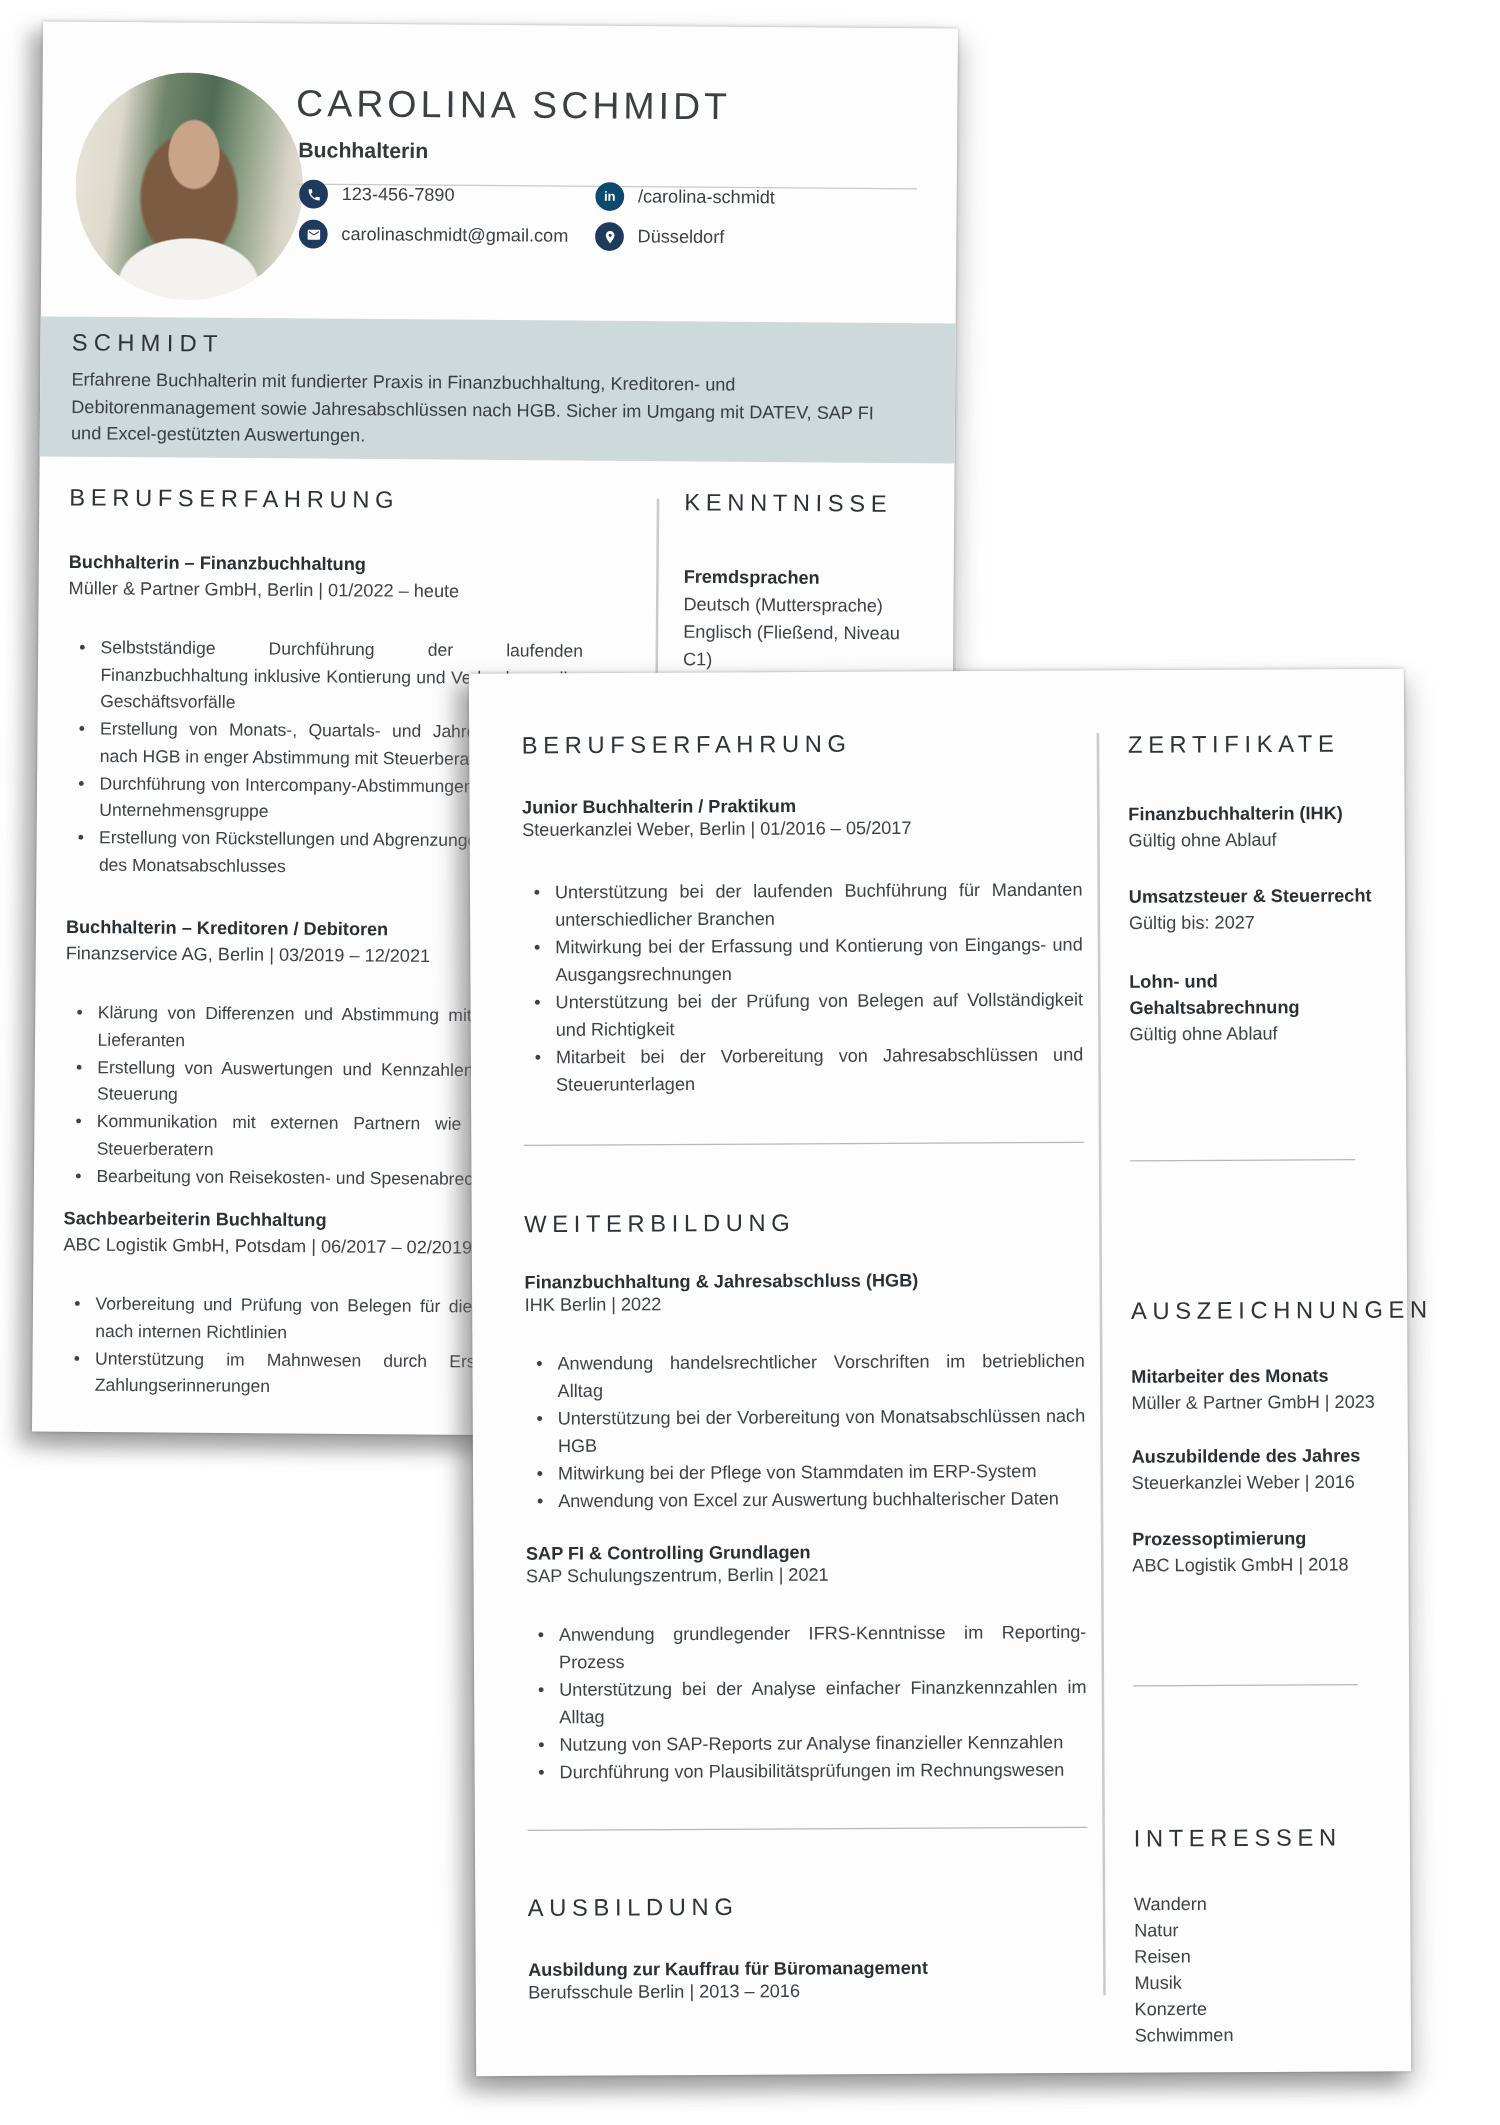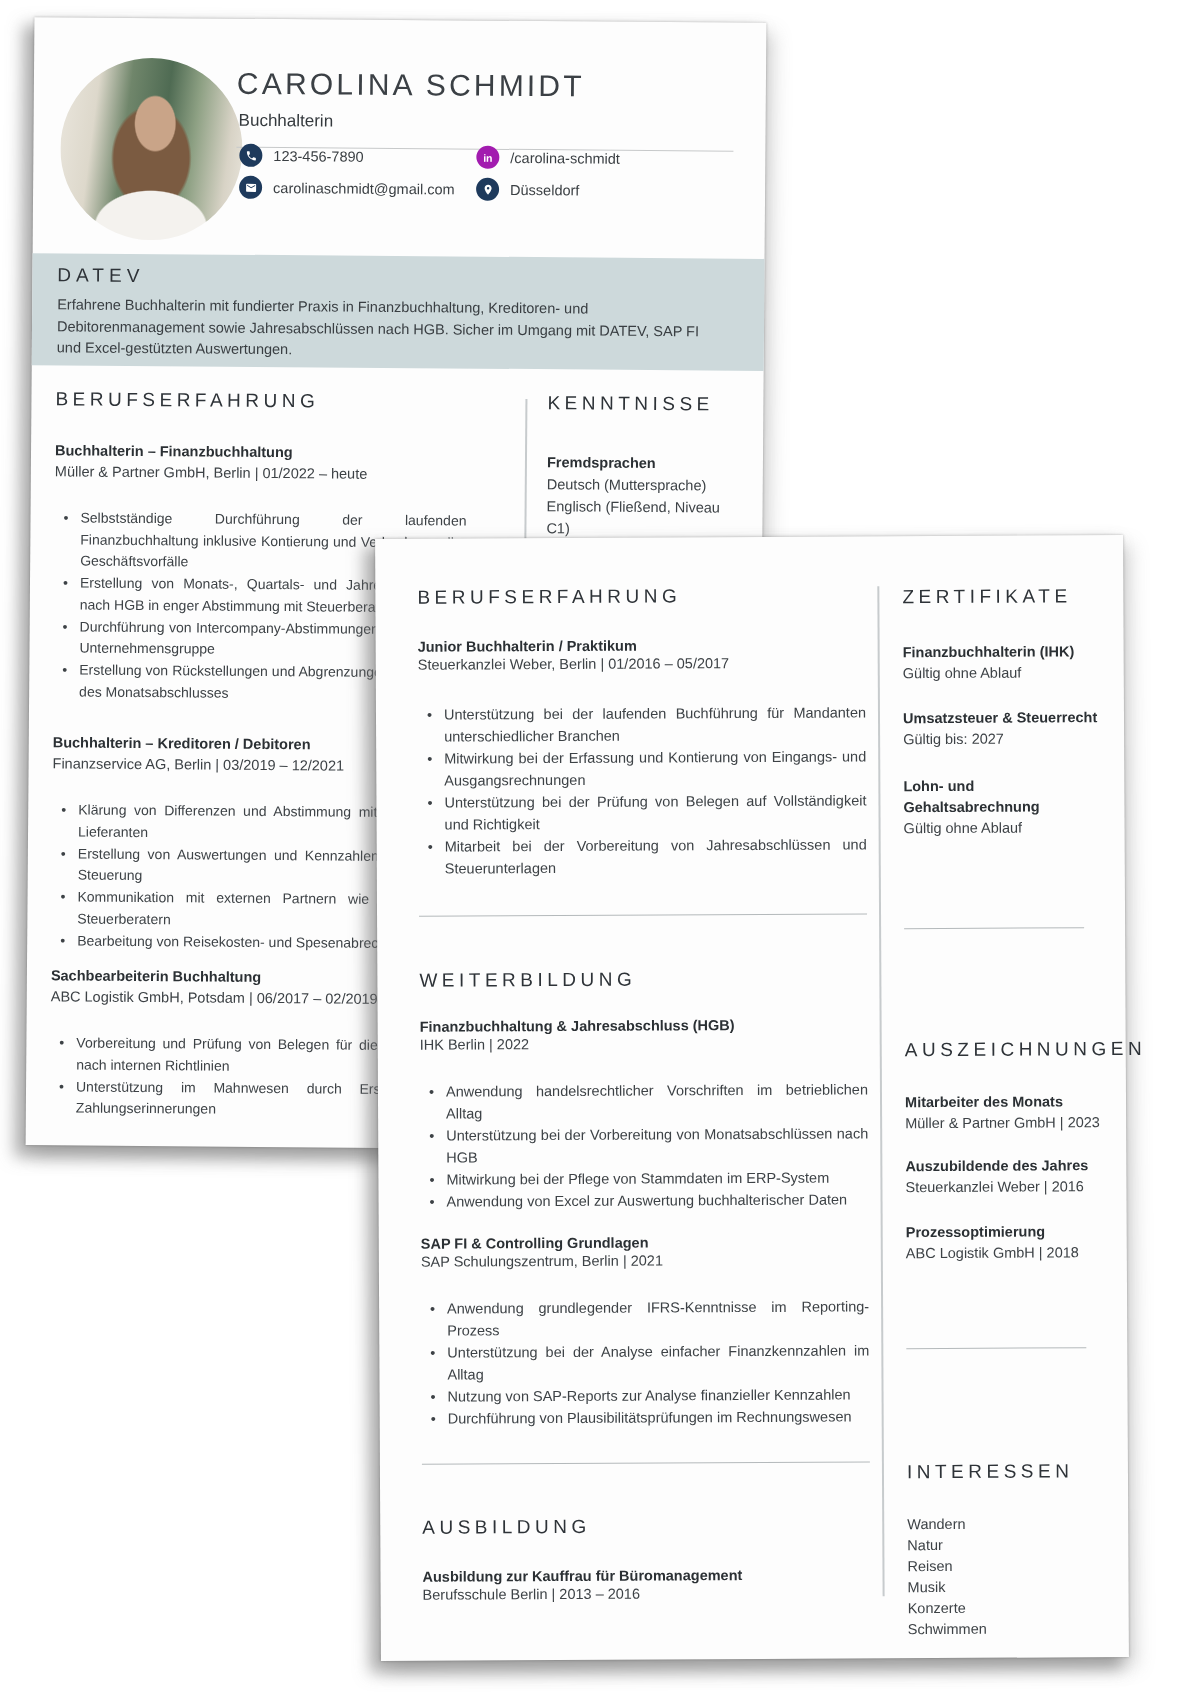--- a/index.html
+++ b/index.html
@@ -18,21 +18,21 @@
   
   .photo {
     position:absolute; left:27px; top:40px; width:182px; height:182px; border-radius:50%;
     background:
       radial-gradient(95px 62px at 50% 93%, #f4f2ee 0 58%, rgba(244,242,238,0) 60%),
       radial-gradient(34px 46px at 52% 36%, #c9a488 0 58%, rgba(201,164,136,0) 62%),
       radial-gradient(72px 95px at 50% 55%, #7b5b41 0 52%, rgba(123,91,65,0) 56%),
       linear-gradient(97deg, #eae6dd 0%, #ddd8cb 20%, #70866b 36%, #4f6b53 55%, #8da083 70%, #d8d3c6 88%, #eae6dd 100%);
   }
   .name  { position:absolute; left:203px; top:48px; font-size:30px; letter-spacing:3.2px; color:#3b4045; white-space:nowrap; font-weight:400; }
-  .role  { position:absolute; left:205px; top:92px; font-size:17px; color:#34393d; }
+  .role  { position:absolute; left:205px; top:92px; font-size:17px; color:#34393d;font-weight:bold; }
   .head-rule { position:absolute; left:203px; top:128px; width:497px; height:1px; background:#c7c9ca; }
   .contact-row { position:absolute; display:flex; align-items:center; gap:11px; font-size:14.5px; color:#3a3f43; }
   .cicon {
     width:23px; height:23px; border-radius:50%; flex:0 0 23px;
     display:flex; align-items:center; justify-content:center;
     color:#fff; font-size:10.5px; font-weight:700;
   }
   .cicon svg { width:12px; height:12px; }
 
   
@@ -90,34 +90,34 @@
   </div>
   <div class="contact-row" style="left:206px; top:157px;">
     <span class="cicon" style="background:#1e3a5c">
       <svg viewBox="0 0 24 24" fill="#fff">
           <path d="M20 4H4c-1.1 0-2 .9-2 2v12c0 1.1.9 2 2 2h16c1.1 0 2-.9 2-2V6c0-1.1-.9-2-2-2zm0 4l-8 5-8-5V6l8 5 8-5v2z"></path>
         </svg>
     </span>
     <span>carolinaschmidt@gmail.com</span>
   </div>
   <div class="contact-row" style="left:443px; top:125px;">
-    <span class="cicon" style="background:#a21caf">in</span>
+    <span class="cicon" style="background:#0c4a6e">in</span>
     <span>/carolina-schmidt</span>
   </div>
   <div class="contact-row" style="left:443px; top:157px;justify-content:space-between;">
     <span class="cicon" style="background:#1e3a5c">
       <svg viewBox="0 0 24 24" fill="#fff">
           <path d="M12 2C8.1 2 5 5.1 5 9c0 5.2 7 13 7 13s7-7.8 7-13c0-3.9-3.1-7-7-7zm0 9.5A2.5 2.5 0 1 1 12 6.5a2.5 2.5 0 0 1 0 5z"></path>
         </svg>
     </span>
     <span>Düsseldorf</span>
   </div>
 
   <div class="profil-band">
-    <div class="profil-h">DATEV</div>
+    <div class="profil-h">SCHMIDT</div>
     <div class="profil-p">Erfahrene Buchhalterin mit fundierter Praxis in Finanzbuchhaltung, Kreditoren- und Debitorenmanagement sowie Jahresabschlüssen nach HGB. Sicher im Umgang mit DATEV, SAP FI und Excel-gestützten Auswertungen.</div>
   </div>
 
   <div class="p1-left">
     <div class="sec-h">BERUFSERFAHRUNG</div>
 
     <div>
       <div class="entry-title">Buchhalterin – Finanzbuchhaltung</div>
       <div class="entry-meta">Müller &amp; Partner GmbH, Berlin | 01/2022 – heute</div>
       <div class="bullets">

